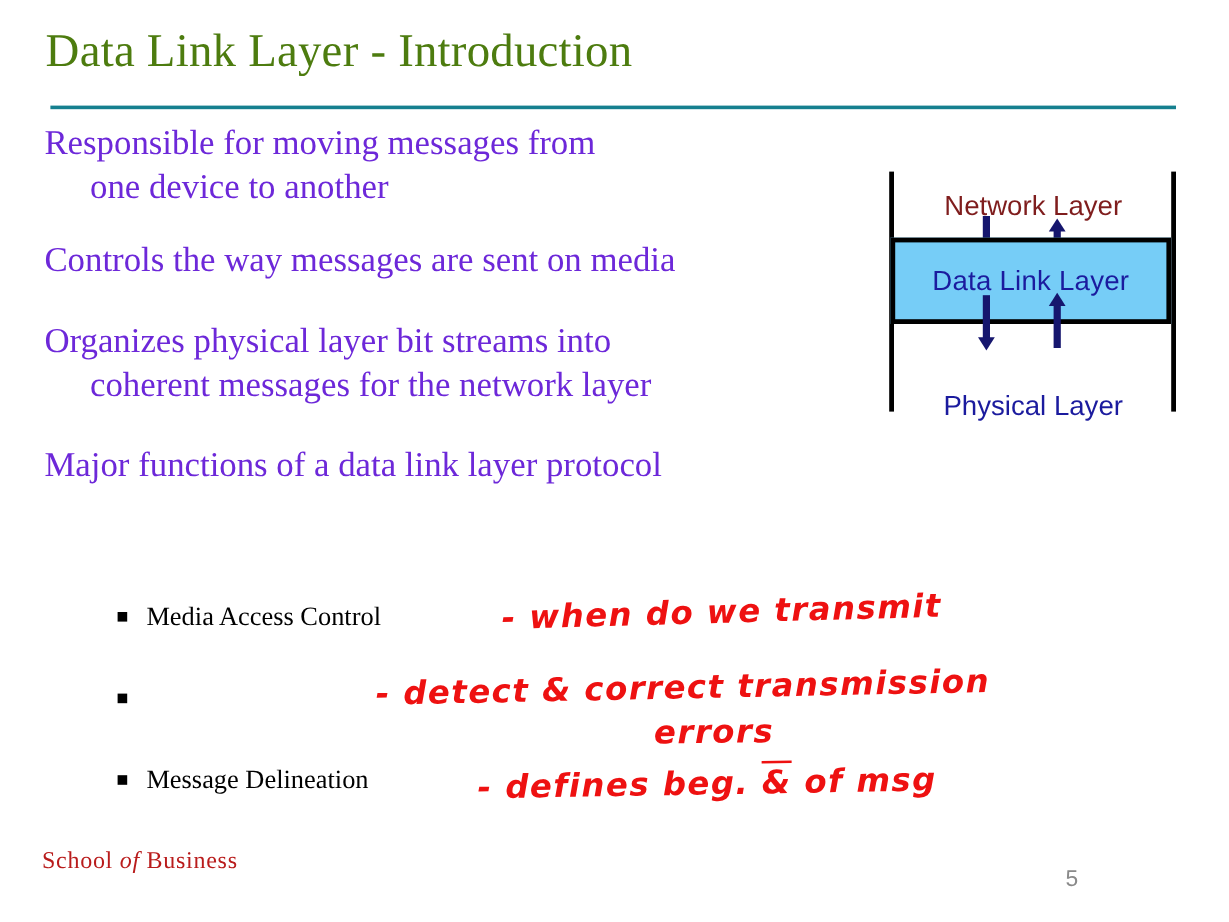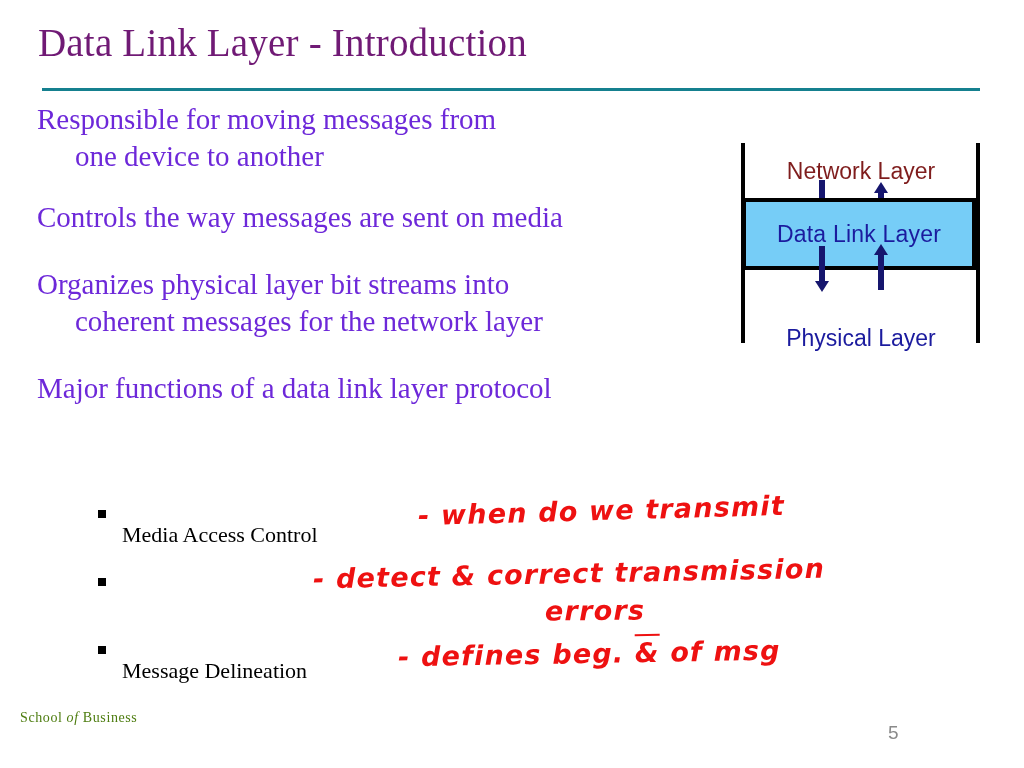--- a/index.html
+++ b/index.html
@@ -17,21 +17,21 @@
   }
 
   
   #slide-title {
     position: absolute;
     left: 38px;
     top: 20px;
     font-family: "Liberation Serif", "DejaVu Serif", serif;
     font-size: 39px;
     line-height: 46px;
-    color: #701a75;
+    color: #4d7c0f;
     letter-spacing: 0.2px;
     white-space: nowrap;
   }
   #title-rule {
     position: absolute;
     left: 42px;
     top: 88px;
     width: 938px;
     height: 3px;
     background: #15808f;
@@ -80,21 +80,20 @@
   }
   .bullet-text {
     position: absolute;
     left: 24px;
     top: 0;
     font-family: "Liberation Serif", "DejaVu Serif", serif;
     font-size: 22px;
     line-height: 28px;
     color: #000000;
     white-space: nowrap;
-    margin-top: 21px;
   }
 
   
   .ink {
     position: absolute;
     color: #ee1111;
     font-family: "DejaVu Sans", sans-serif;
     font-weight: 600;
     font-style: italic;
     white-space: nowrap;
@@ -239,25 +238,26 @@
     color: #1d6b6b;
     font-family: "Liberation Serif", "DejaVu Serif", serif;
   }
   #logo-main {
     font-size: 25px;
     letter-spacing: 1px;
     line-height: 26px;
     color: #1d6b6b;
   }
   #logo-sub {
-    font-size: 14px;
+    font-size: 20px;
     letter-spacing: 0.6px;
     line-height: 17px;
-    color: #4d7c0f;
+    color: #b91c1c;
     margin-top: 1px;
+    margin-left: 15px;
   }
   #logo-sub .it { font-style: italic; }
   #page-number {
     position: absolute;
     left: 888px;
     top: 722px;
     font-family: "Liberation Sans", "DejaVu Sans", sans-serif;
     font-size: 19px;
     color: #8a8a8a;
   }

